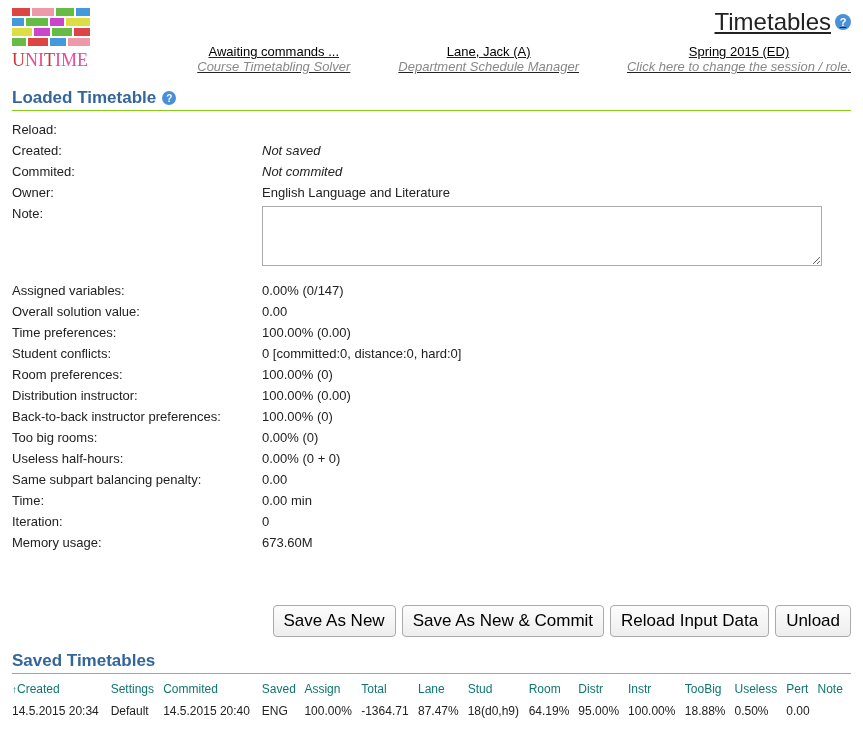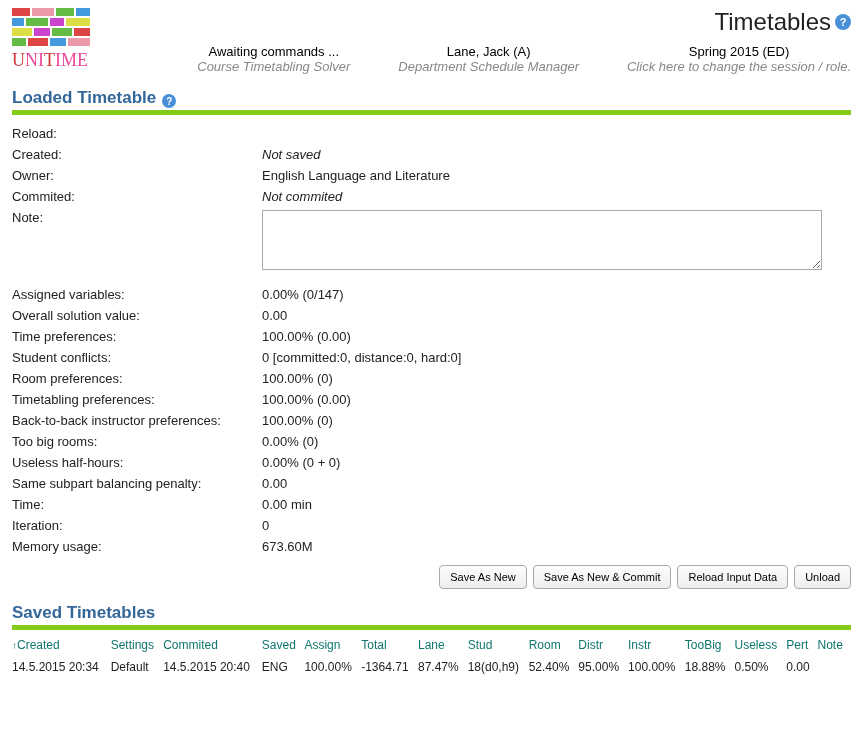--- a/index.html
+++ b/index.html
@@ -12,53 +12,53 @@
     background: #fff;
     width: 863px;
   }
   .header { display: flex; justify-content: space-between; align-items: flex-start; }
   .logo { display: flex; flex-direction: column; align-items: flex-start; }
   .logo svg { display: block; }
   .logo-text { font-size: 18px; margin-top: 2px; font-family: Georgia, serif; }
   .logo-text .u { color: #c33; }
   .logo-text .n { color: #ec4899; }
   .logo-text .t { color: #c33; }
-  .header-right { text-align: right; flex: 1; }
+  .header-right { text-align: right; flex: 1; text-decoration: underline; }
   .page-title { font-size: 24px; color: #222; margin-bottom: 4px; display: flex; justify-content: flex-end; align-items: center; gap: 4px; }
   .help-icon {
     display: inline-flex; align-items: center; justify-content: center;
     width: 16px; height: 16px; border-radius: 50%;
     background: #4a90d9; color: #fff; font-size: 11px; font-weight: bold;
     cursor: pointer;
   }
   .help-icon.small { width: 14px; height: 14px; font-size: 10px; }
   .meta-row { display: flex; justify-content: flex-end; gap: 48px; margin-top: 8px; }
   .meta-item { text-align: center; }
   .meta-item .top { font-size: 13px; color: #000; }
   .meta-item .bottom { font-size: 13px; color: #888; font-style: italic; }
   .section-title {
     font-size: 17px; color: #336699; font-weight: bold;
-    border-bottom: 5px solid #84cc16; padding-bottom: 2px; margin-top: 14px;
-    display: flex; align-items: flex-end; gap: 6px;
+    border-bottom: 1px solid #84cc16; padding-bottom: 2px; margin-top: 14px;
+    display: flex; align-items: center; gap: 6px;
   }
   .props { margin-top: 8px; }
   .prop-row { display: flex; padding: 3px 0; }
   .prop-label { width: 250px; }
   .prop-value { flex: 1; }
   .italic { font-style: italic; }
   textarea.note {
     width: 560px; height: 60px; resize: both;
     border: 1px solid #aaa; font-family: inherit; font-size: 13px;
     padding: 2px;
   }
   .button-row { display: flex; justify-content: flex-end; gap: 6px; margin-top: 8px; }
   button.action {
     background: linear-gradient(#fdfdfd, #eee);
     border: 1px solid #aaa; border-radius: 4px;
-    padding: 5px 10px; font-size: 11px; cursor: pointer;
+    padding: 5px 10px; font-size: 17px; cursor: pointer; margin-top: 44px;
   }
   table.saved { width: 100%; border-collapse: collapse; margin-top: 4px; font-size: 12px; }
   table.saved th { text-align: left; font-weight: normal; color: #0f766e; padding: 4px 6px 4px 0; white-space: nowrap; }
   table.saved td { padding: 4px 6px 4px 0; white-space: nowrap; }
   .sort-ind { font-size: 10px; }
 </style>
 </head>
 <body>
 
 <div class="header">
@@ -112,26 +112,26 @@
 
 <div class="props">
   <div class="prop-row">
     <div class="prop-label">Reload:</div>
   </div>
   <div class="prop-row">
     <div class="prop-label">Created:</div>
     <div class="prop-value italic">Not saved</div>
   </div>
   <div class="prop-row">
+    <div class="prop-label">Commited:</div>
+    <div class="prop-value italic">Not commited</div>
+  </div>
+  <div class="prop-row">
     <div class="prop-label">Owner:</div>
     <div class="prop-value">English Language and Literature</div>
-  </div>
-  <div class="prop-row">
-    <div class="prop-label">Commited:</div>
-    <div class="prop-value italic">Not commited</div>
   </div>
   <div class="prop-row">
     <div class="prop-label">Note:</div>
     <div class="prop-value">
       <textarea class="note" style=""></textarea>
     </div>
   </div>
 
   <div style="height:8px"></div>
 
@@ -149,21 +149,21 @@
   </div>
   <div class="prop-row">
     <div class="prop-label">Student conflicts:</div>
     <div class="prop-value">0 [committed:0, distance:0, hard:0]</div>
   </div>
   <div class="prop-row">
     <div class="prop-label">Room preferences:</div>
     <div class="prop-value">100.00% (0)</div>
   </div>
   <div class="prop-row">
-    <div class="prop-label">Timetabling preferences:</div>
+    <div class="prop-label">Distribution instructor:</div>
     <div class="prop-value">100.00% (0.00)</div>
   </div>
   <div class="prop-row">
     <div class="prop-label">Back-to-back instructor preferences:</div>
     <div class="prop-value">100.00% (0)</div>
   </div>
   <div class="prop-row">
     <div class="prop-label">Too big rooms:</div>
     <div class="prop-value">0.00% (0)</div>
   </div>
@@ -223,21 +223,21 @@
   <tbody>
     <tr>
       <td>14.5.2015 20:34</td>
       <td>Default</td>
       <td>14.5.2015 20:40</td>
       <td>ENG</td>
       <td>100.00%</td>
       <td>-1364.71</td>
       <td>87.47%</td>
       <td>18(d0,h9)</td>
-      <td>52.40%</td>
+      <td>64.19%</td>
       <td>95.00%</td>
       <td>100.00%</td>
       <td>18.88%</td>
       <td>0.50%</td>
       <td>0.00</td>
       <td></td>
     </tr>
   </tbody>
 </table>
 

